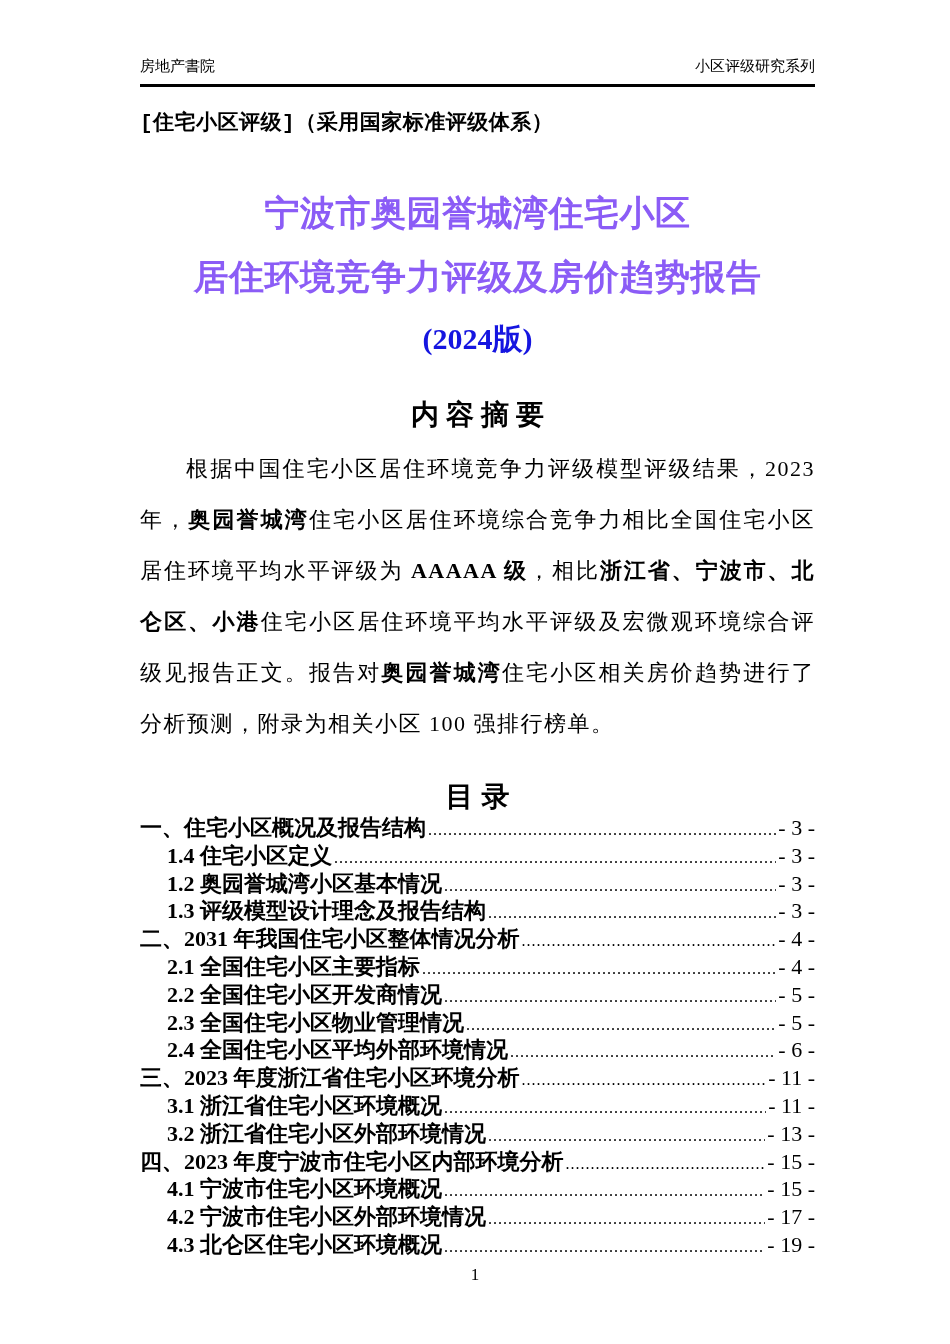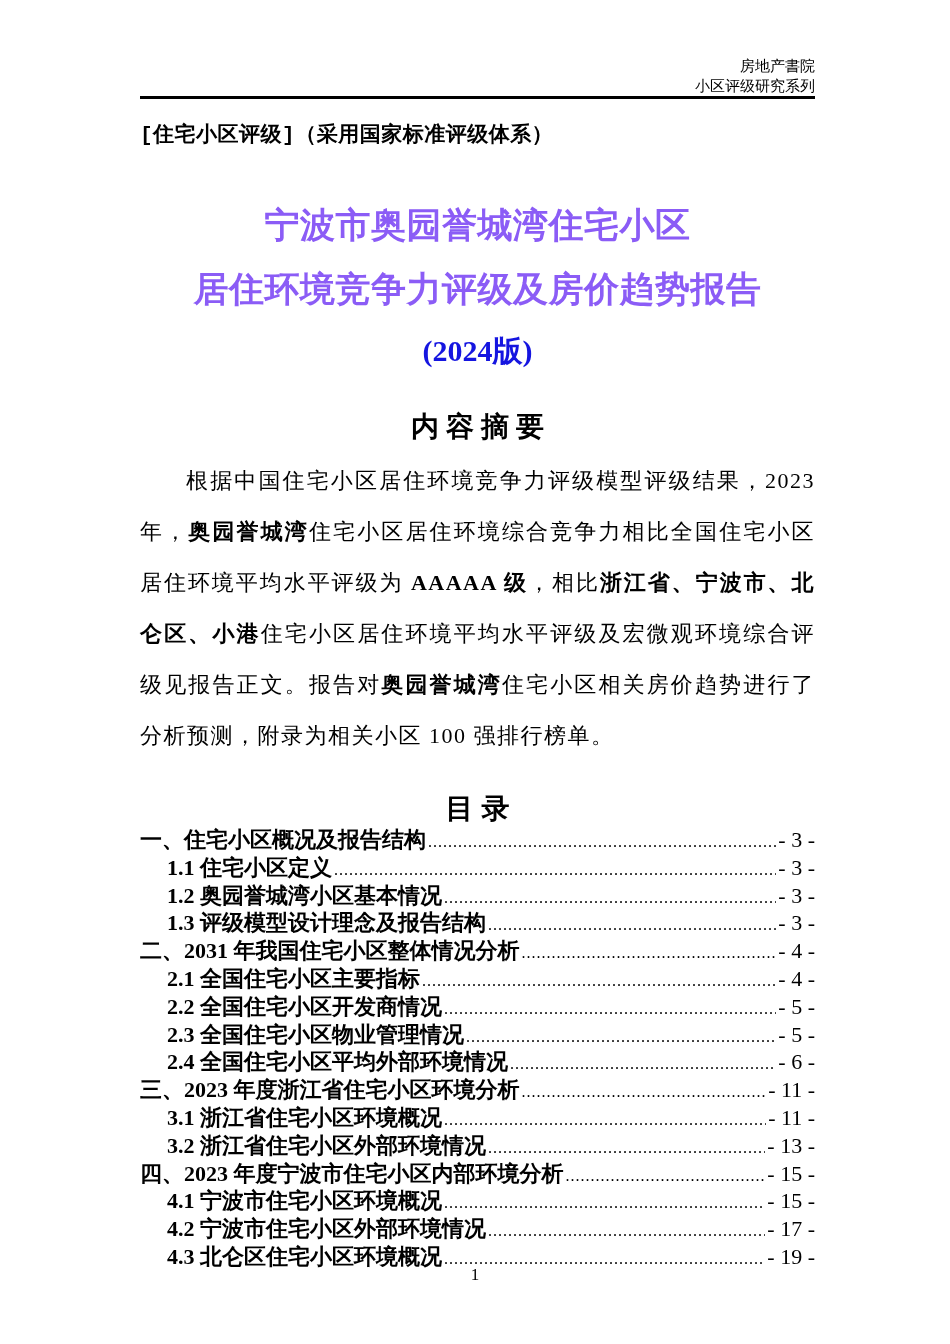--- a/index.html
+++ b/index.html
@@ -12,23 +12,22 @@
     padding:56px 135px 0 140px;
     font-family:"Liberation Serif","DejaVu Serif",serif;
     color:#000000;
     overflow:hidden;
   }
   
   .doc-header {
     display:flex; justify-content:space-between; align-items:flex-end;
     font-family:"Liberation Sans","DejaVu Sans",sans-serif;
     font-size:15px; line-height:20px;
-    padding-bottom:0;
+    padding-bottom:8px;
     border-bottom:3px solid #000000;
-    flex-direction:column;
   }
   
   .bracket-line {
     margin-top:22px;
     font-family:Liberation Mono, monospace;
     font-weight:bold;
     font-size:21px; line-height:30px;
     letter-spacing:0.5px;
   }
   
@@ -116,21 +115,21 @@
 
   <div class="toc-heading">目 录</div>
 
   <div class="toc">
     <div class="toc-row lvl1">
         <span class="toc-label">一、住宅小区概况及报告结构</span>
         <span class="toc-dots"></span>
         <span class="toc-page">- 3 -</span>
       </div>
     <div class="toc-row lvl2">
-        <span class="toc-label">1.1 住宅小区定义</span>
+        <span class="toc-label">1.4 住宅小区定义</span>
         <span class="toc-dots"></span>
         <span class="toc-page">- 3 -</span>
       </div>
     <div class="toc-row lvl2">
         <span class="toc-label">1.2 奥园誉城湾小区基本情况</span>
         <span class="toc-dots"></span>
         <span class="toc-page">- 3 -</span>
       </div>
     <div class="toc-row lvl2">
         <span class="toc-label">1.3 评级模型设计理念及报告结构</span>

